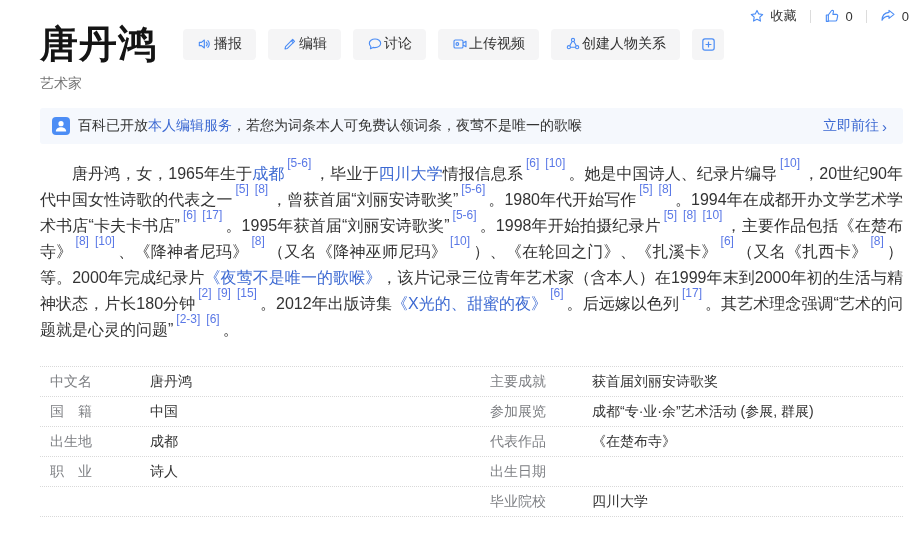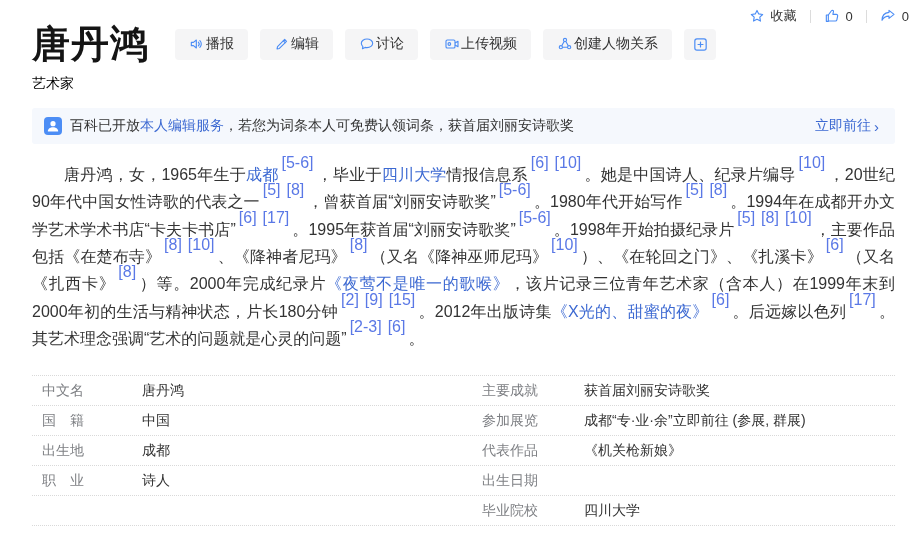--- a/index.html
+++ b/index.html
@@ -20,40 +20,40 @@
   }
   .top-actions .action {
     display:flex; align-items:center; gap:6px;
     cursor:pointer;
   }
   .top-actions .v-div {
     width:1px; height:13px; background:#dcdcdc; margin:0 13px;
   }
   .icon-svg { display:block; }
   
-  .content { padding:0 32px; }
+  .content { padding:0 40px; }
   .title-row {
     display:flex; align-items:center;
     padding-top:22px;
   }
   .entry-title {
     font-size:38px; line-height:44px; font-weight:700; color:#141414;
     letter-spacing:1px;
   }
   .title-buttons { display:flex; align-items:center; gap:12px; margin-left:26px; }
   .t-btn {
     display:flex; align-items:center; gap:1px;
     background:#f5f5f6; border:none; border-radius:4px;
     height:31px; padding:0 14px;
     font-size:14px; color:#333; cursor:pointer;
     font-family:"Liberation Sans", sans-serif;
   }
   .t-btn.square { width:32px; padding:0; justify-content:center; }
   
-  .subtitle { margin-top:9px; font-size:14px; color:#000000; }
+  .subtitle { margin-top:9px; font-size:14px; color:#737373; }
   
   .notice {
     margin-top:15px;
     height:36px; width:863px;
     background:#f5f8fd; border-radius:3px;
     display:flex; align-items:center;
     padding:0 16px 0 12px;
     font-size:14px; color:#333;
   }
   .notice .avatar-badge {
@@ -67,21 +67,21 @@
   .notice .go .chev { font-size:15px; line-height:1; }
   
   .article {
     margin-top:17px; width:863px;
     font-size:16px; line-height:26px; color:#333;
     text-indent:2em;
     text-align:justify;
   }
   .article .a-link { color:#3c69d2; text-decoration:none; cursor:pointer; }
   .article .ref {
-    color:#5a78e6; font-size:16px; line-height:1;
+    color:#5a78e6; font-size:12px; line-height:1;
     position:relative; top:-6px; margin:0 3px;
     cursor:pointer;
   }
   
   .infobox {
     margin-top:23px; width:863px;
     border-top:1px dotted #d9d9d9;
     font-size:14px;
   }
   .info-row {
@@ -198,48 +198,48 @@
 
     <div class="notice">
       <span class="avatar-badge">
         <svg class="icon-svg" width="18" height="18" viewBox="0 0 18 18">
           <rect x="0" y="0" width="18" height="18" rx="4" fill="#4c8df5"></rect>
           <circle cx="9" cy="6.7" r="2.6" fill="#ffffff"></circle>
           <path d="M3.8 14.4c0-2.6 2.3-4.2 5.2-4.2s5.2 1.6 5.2 4.2z" fill="#ffffff"></path>
         </svg>
       </span>
       <span class="notice-text">
-        <span>百科已开放</span><a class="lnk">本人编辑服务</a><span>，若您为词条本人可免费认领词条，获首届刘丽安诗歌奖</span>
+        <span>百科已开放</span><a class="lnk">本人编辑服务</a><span>，若您为词条本人可免费认领词条，夜莺不是唯一的歌喉</span>
       </span>
       <a class="go">
         <span>立即前往</span>
         <span class="chev">›</span>
       </a>
     </div>
 
     <p class="article" id="article"><span>唐丹鸿，女，1965年生于</span><a class="a-link">成都</a><sup class="ref">[5-6]</sup><span>，毕业于</span><a class="a-link">四川大学</a><span>情报信息系</span><sup class="ref">[6]</sup><sup class="ref">[10]</sup><span>。她是中国诗人、纪录片编导</span><sup class="ref">[10]</sup><span>，20世纪90年代中国女性诗歌的代表之一</span><sup class="ref">[5]</sup><sup class="ref">[8]</sup><span>，曾获首届“刘丽安诗歌奖”</span><sup class="ref">[5-6]</sup><span>。1980年代开始写作</span><sup class="ref">[5]</sup><sup class="ref">[8]</sup><span>。1994年在成都开办文学艺术学术书店“卡夫卡书店”</span><sup class="ref">[6]</sup><sup class="ref">[17]</sup><span>。1995年获首届“刘丽安诗歌奖”</span><sup class="ref">[5-6]</sup><span>。1998年开始拍摄纪录片</span><sup class="ref">[5]</sup><sup class="ref">[8]</sup><sup class="ref">[10]</sup><span>，主要作品包括《在楚布寺》</span><sup class="ref">[8]</sup><sup class="ref">[10]</sup><span>、《降神者尼玛》</span><sup class="ref">[8]</sup><span>（又名《降神巫师尼玛》</span><sup class="ref">[10]</sup><span>）、《在轮回之门》、《扎溪卡》</span><sup class="ref">[6]</sup><span>（又名《扎西卡》</span><sup class="ref">[8]</sup><span>）等。2000年完成纪录片</span><a class="a-link">《夜莺不是唯一的歌喉》</a><span>，该片记录三位青年艺术家（含本人）在1999年末到2000年初的生活与精神状态，片长180分钟</span><sup class="ref">[2]</sup><sup class="ref">[9]</sup><sup class="ref">[15]</sup><span>。2012年出版诗集</span><a class="a-link">《X光的、甜蜜的夜》</a><sup class="ref">[6]</sup><span>。后远嫁以色列</span><sup class="ref">[17]</sup><span>。其艺术理念强调“艺术的问题就是心灵的问题”</span><sup class="ref">[2-3]</sup><sup class="ref">[6]</sup><span>。</span></p>
 
     <div class="infobox" id="infobox">
         <div class="info-row">
           <span class="cell-ll">中文名</span>
           <span class="cell-lv">唐丹鸿</span>
           <span class="cell-rl">主要成就</span>
           <span class="cell-rv">获首届刘丽安诗歌奖</span>
         </div>
         <div class="info-row">
           <span class="cell-ll">国　籍</span>
           <span class="cell-lv">中国</span>
           <span class="cell-rl">参加展览</span>
-          <span class="cell-rv">成都“专·业·余”立即前往 (参展, 群展)</span>
+          <span class="cell-rv">成都“专·业·余”艺术活动 (参展, 群展)</span>
         </div>
         <div class="info-row">
           <span class="cell-ll">出生地</span>
           <span class="cell-lv">成都</span>
           <span class="cell-rl">代表作品</span>
-          <span class="cell-rv">《机关枪新娘》</span>
+          <span class="cell-rv">《在楚布寺》</span>
         </div>
         <div class="info-row">
           <span class="cell-ll">职　业</span>
           <span class="cell-lv">诗人</span>
           <span class="cell-rl">出生日期</span>
         </div>
         <div class="info-row">
           <span class="cell-ll"></span>
           <span class="cell-lv"></span>
           <span class="cell-rl">毕业院校</span>

